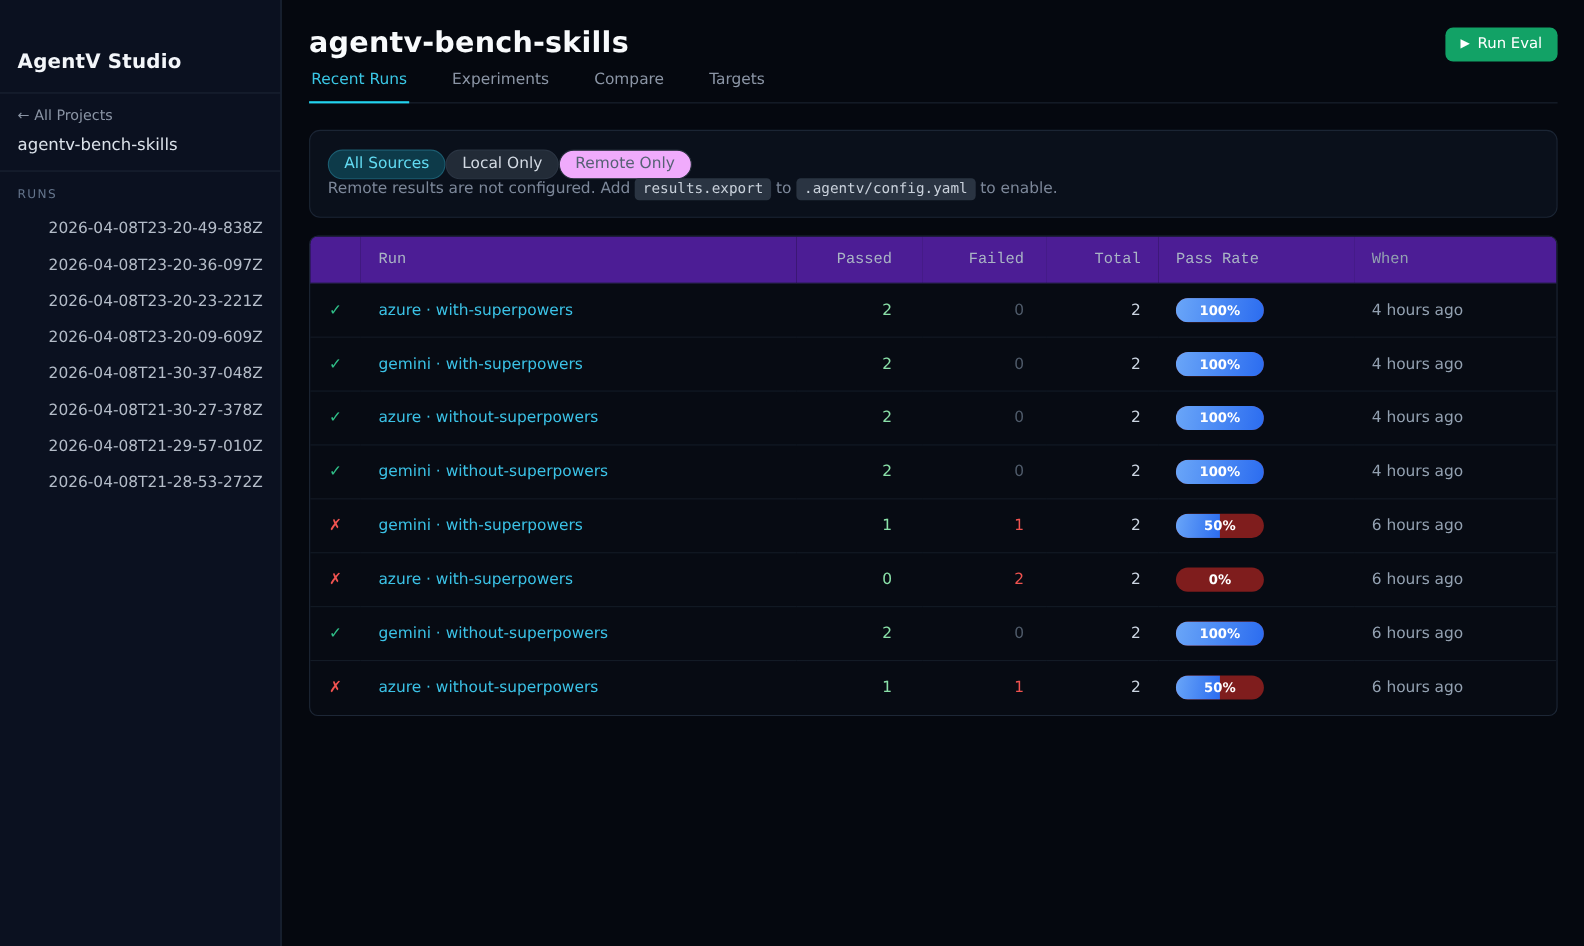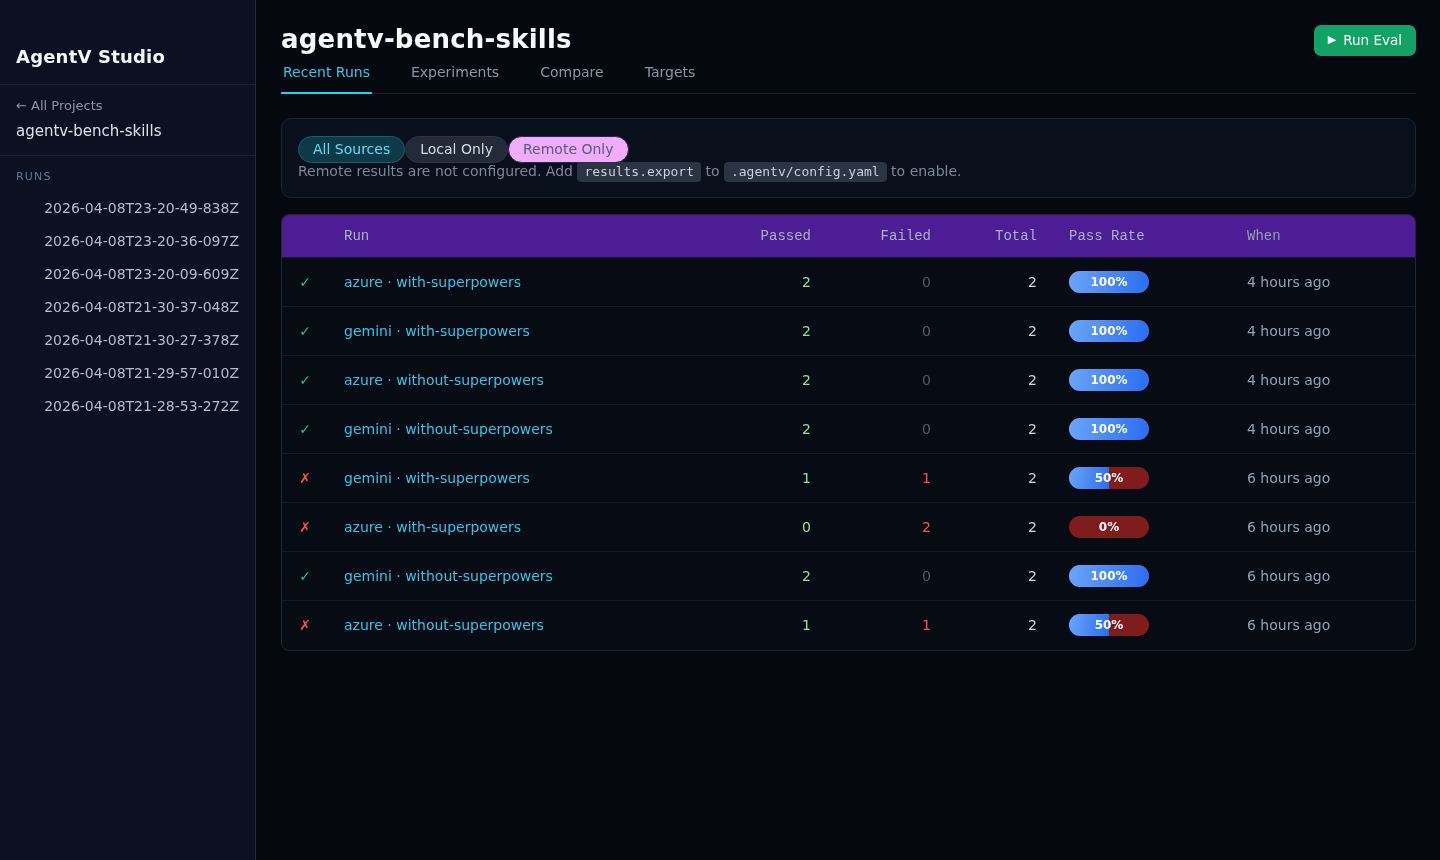--- a/index.html
+++ b/index.html
@@ -128,20 +128,21 @@
     </div>
     <div class="sidebar-project">
       <a class="back-link">← All Projects</a>
       <div class="project-name">agentv-bench-skills</div>
     </div>
     <div class="sidebar-runs">
       <div class="runs-label">RUNS</div>
       <ul class="runs-list" id="runs-list">
           <li>2026-04-08T23-20-49-838Z</li>
           <li>2026-04-08T23-20-36-097Z</li>
+          <li>2026-04-08T23-20-23-221Z</li>
           <li>2026-04-08T23-20-09-609Z</li>
           <li>2026-04-08T21-30-37-048Z</li>
           <li>2026-04-08T21-30-27-378Z</li>
           <li>2026-04-08T21-29-57-010Z</li>
           <li>2026-04-08T21-28-53-272Z</li>
         </ul>
     </div>
   </aside>
 
   <main class="main">

